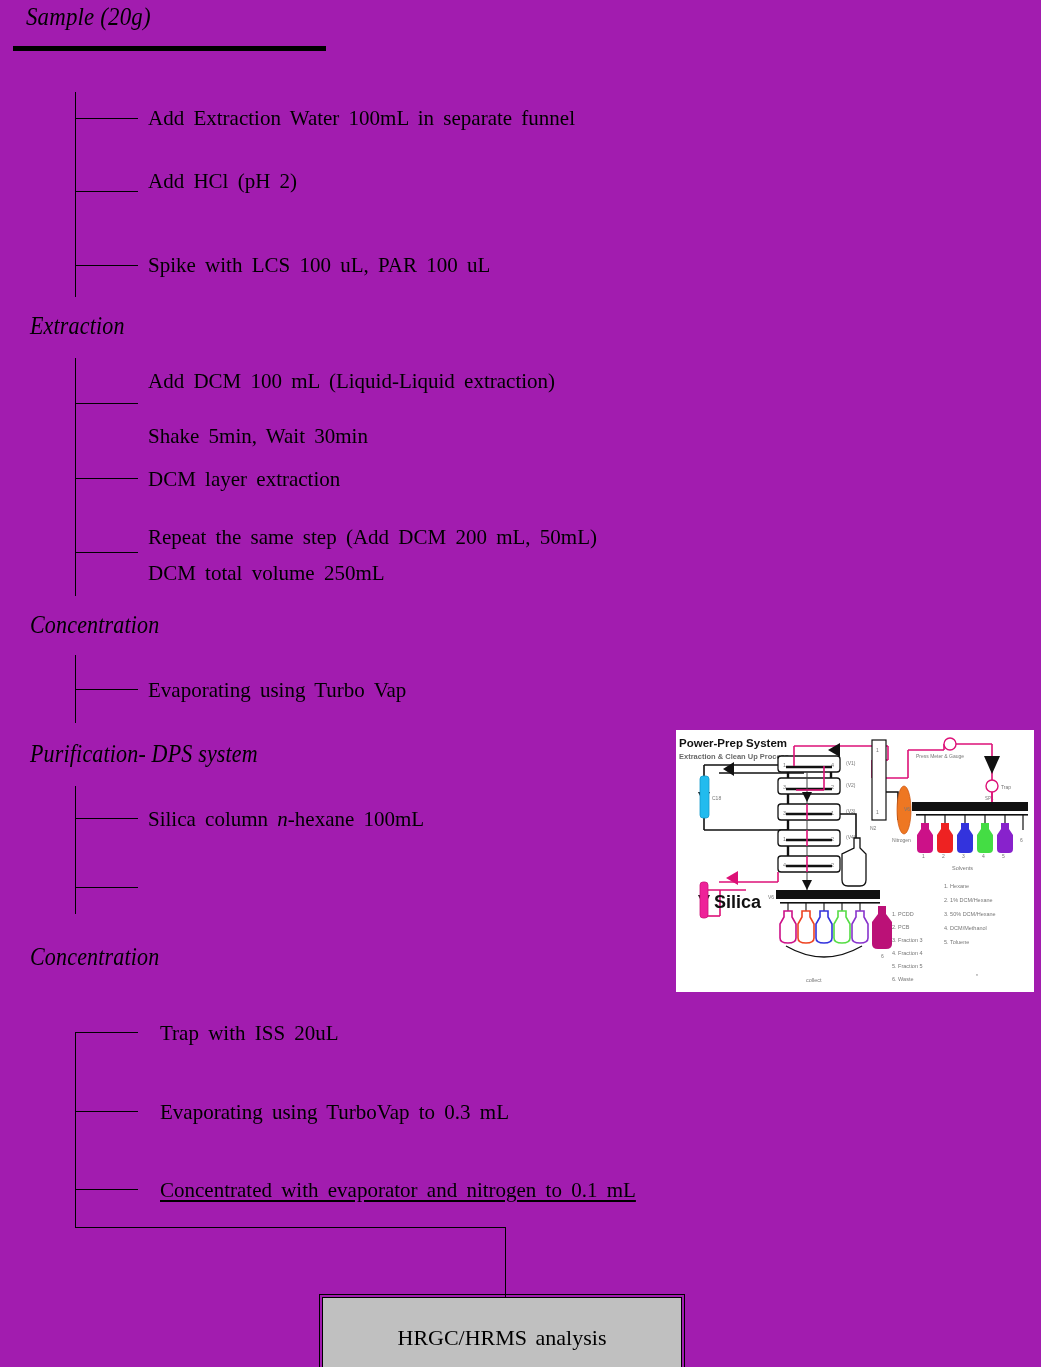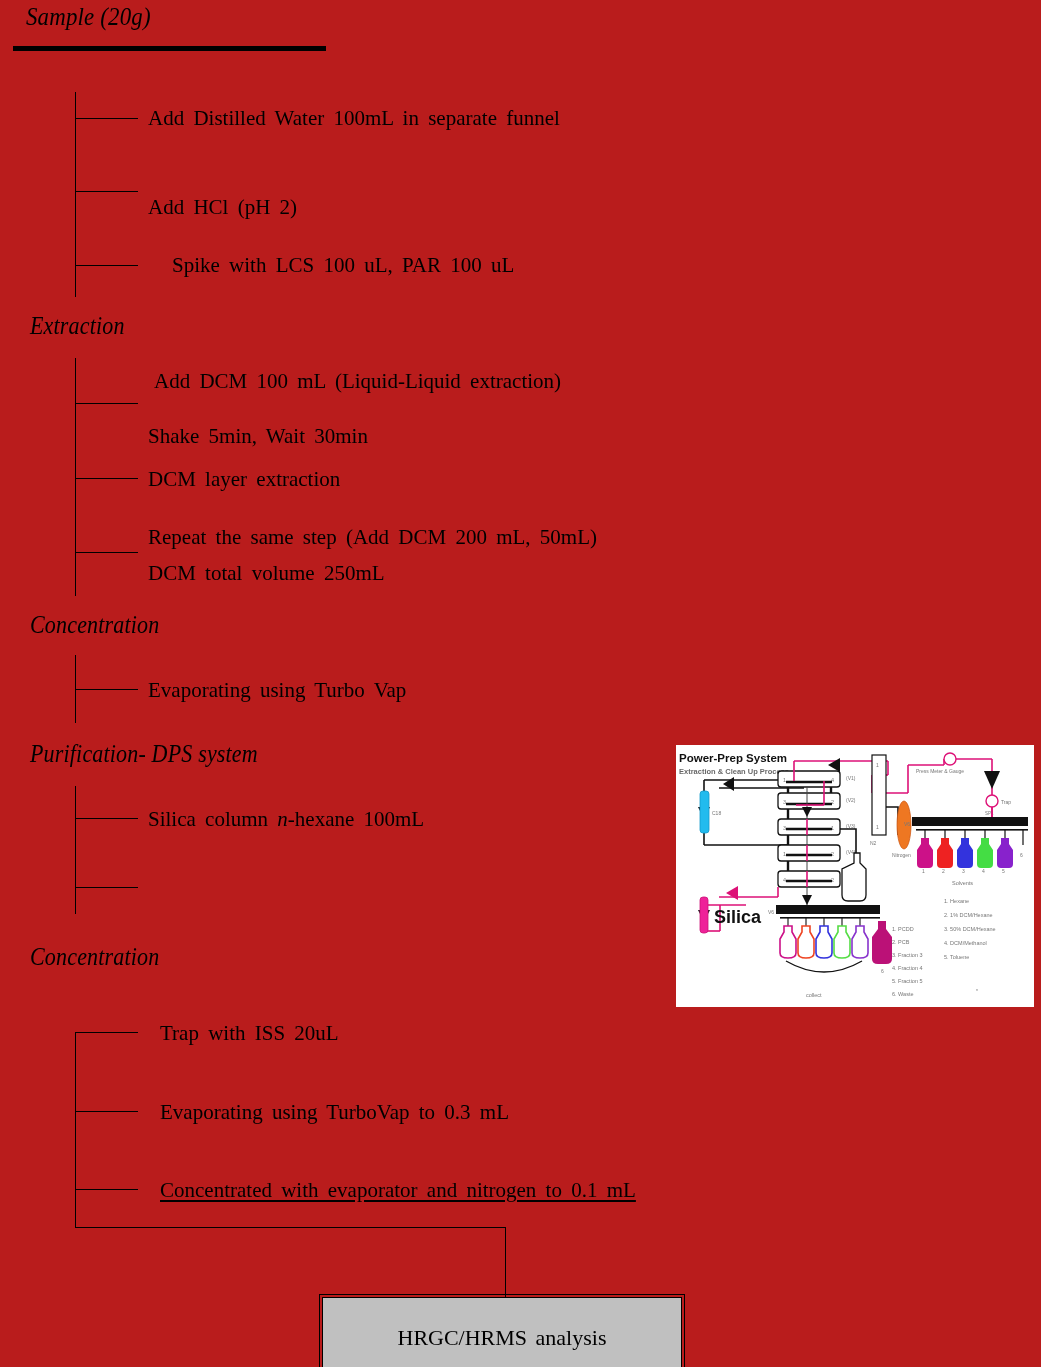--- a/index.html
+++ b/index.html
@@ -9,21 +9,21 @@
     background: #ffffff;
   }
   body {
     font-family: "Liberation Serif", "DejaVu Serif", serif;
     color: #000000;
   }
   #page {
     position: relative;
     width: 1041px;
     height: 1367px;
-    background: #b91c1c;
+    background: #a21caf;
     overflow: hidden;
   }
   
   .heading {
     position: absolute;
     font-family: "Liberation Serif", "DejaVu Serif", serif;
     font-style: italic;
     font-weight: 400;
     font-size: 25px;
     letter-spacing: .2px;
@@ -77,21 +77,20 @@
   }
   .result-box-label {
     font-family: "Liberation Serif", "DejaVu Serif", serif;
     font-size: 22px;
     white-space: nowrap;
     word-spacing: 3px;
   }
   
   #powerprep {
     position: absolute;
-    margin-top: 15px;
   }
   #powerprep svg {
     display: block;
   }
   .pp-title {
     font-family: "Liberation Sans", "DejaVu Sans", sans-serif;
     font-weight: bold;
     fill: #111111;
   }
   .pp-sub {
@@ -113,34 +112,34 @@
 <body>
 
 <div id="page">
 
   <div class="heading" style="left:26px; top:2px; font-size:26px;">Sample (20g)</div>
   <div class="title-rule" style="left:13px; top:46px; width:313px; height:5px;"></div>
 
   <div class="vline" style="left:75px; top:92px; height:205px;"></div>
 
   <div class="hline" style="left:75px; top:118px; width:63px;"></div>
-  <div class="step" style="left:148px; top:104px;">Add Distilled Water 100mL in separate funnel</div>
+  <div class="step" style="left:148px; top:104px;">Add Extraction Water 100mL in separate funnel</div>
 
   <div class="hline" style="left:75px; top:191px; width:63px;"></div>
-  <div class="step" style="left:148px; top:193px;text-align:center;">Add HCl (pH 2)</div>
+  <div class="step" style="left:148px; top:167px;text-align:center;">Add HCl (pH 2)</div>
 
   <div class="hline" style="left:75px; top:265px; width:63px;"></div>
-  <div class="step" style="left:148px; top:251px;margin-left:24px;">Spike with LCS 100 uL, PAR 100 uL</div>
+  <div class="step" style="left:148px; top:251px;">Spike with LCS 100 uL, PAR 100 uL</div>
 
   <div class="heading" style="left:30px; top:312px;">Extraction</div>
 
   <div class="vline" style="left:75px; top:358px; height:238px;"></div>
 
   <div class="hline" style="left:75px; top:403px; width:63px;"></div>
-  <div class="step" style="left:148px; top:367px;margin-left:6px;">Add DCM 100 mL (Liquid-Liquid extraction)</div>
+  <div class="step" style="left:148px; top:367px;">Add DCM 100 mL (Liquid-Liquid extraction)</div>
   <div class="step" style="left:148px; top:422px;">Shake 5min, Wait 30min</div>
 
   <div class="hline" style="left:75px; top:478px; width:63px;"></div>
   <div class="step" style="left:148px; top:465px;">DCM layer extraction</div>
 
   <div class="hline" style="left:75px; top:552px; width:63px;"></div>
   <div class="step" style="left:148px; top:523px;">Repeat the same step (Add DCM 200 mL, 50mL)</div>
   <div class="step" style="left:148px; top:559px;">DCM total volume 250mL</div>
 
   <div class="heading" style="left:30px; top:611px;">Concentration</div>

